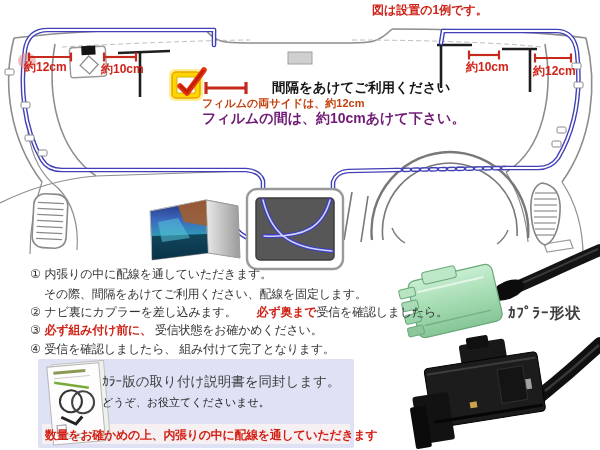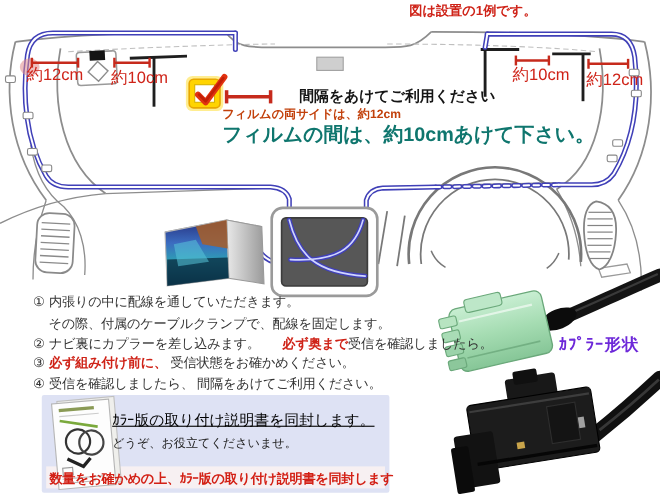--- a/index.html
+++ b/index.html
@@ -3,32 +3,32 @@
 <meta charset="utf-8">
 <style>
   html,body{margin:0;padding:0;}
   body{
     width:600px;height:450px;position:relative;overflow:hidden;background:#ffffff;
     font-family:"Liberation Sans","DejaVu Sans",sans-serif;
   }
   .abs{position:absolute;white-space:nowrap;}
   .red{color:#cf2318;}
   .top-note{left:372px;top:2px;font-size:12px;font-weight:bold;color:#cf2318;}
-  .mlabel{font-size:15px;font-weight:normal;color:#cf2318;letter-spacing:0;}
+  .mlabel{font-size:12px;font-weight:bold;color:#cf2318;letter-spacing:0;}
   .legend-title{left:252px;top:79px;font-size:13.5px;font-weight:bold;color:#151515;padding-left:20px;}
   .legend-line1{left:202px;top:96px;font-size:11px;font-weight:bold;color:#c2410c;}
-  .legend-line2{left:202px;top:110px;font-size:18px;font-weight:bold;color:#0f766e;}
+  .legend-line2{left:202px;top:110px;font-size:14px;font-weight:bold;color:#701a75;}
   .step{left:30px;font-size:12px;color:#333;letter-spacing:-0.2px;}
   .step .num{margin-right:4px;}
   .manual-box{left:38px;top:359px;width:316px;height:89px;background:#dee2f4;border-radius:2px;}
-  .manual-line1{left:102px;top:373px;font-size:13.5px;color:#000000;text-decoration:underline;}
+  .manual-line1{left:102px;top:373px;font-size:13.5px;color:#404040;}
   .manual-line2{left:102px;top:395px;font-size:11px;color:#222;}
   .notice-strip{left:42px;top:424px;width:308px;height:20px;background:#f7f0f2;}
   .notice-text{left:45px;top:427px;font-size:12px;font-weight:bold;color:#d32015;letter-spacing:-0.3px;}
-  .coupler-label{left:508px;top:304px;font-size:15px;font-weight:bold;color:#6d28d9;letter-spacing:1px;text-align:right;}
+  .coupler-label{left:508px;top:304px;font-size:15px;font-weight:bold;color:#404040;letter-spacing:1px;text-align:right;}
   svg{position:absolute;left:0;top:0;}
   .txt-layer{z-index:3;}
 </style>
 </head>
 <body>
 
 <div class="abs manual-box"></div>
 <div class="abs notice-strip"></div>
 
 <svg width="600" height="450" viewBox="0 0 600 450">
@@ -269,22 +269,22 @@
 <div class="abs mlabel txt-layer" style="left:24px;top:59px;">約12cm</div>
 <div class="abs mlabel txt-layer" style="left:101px;top:61px;">約10cm</div>
 <div class="abs mlabel txt-layer" style="left:466px;top:59px;">約10cm</div>
 <div class="abs mlabel txt-layer" style="left:533px;top:63px;">約12cm</div>
 
 <div class="abs legend-title txt-layer">間隔をあけてご利用ください</div>
 <div class="abs legend-line1 txt-layer">フィルムの両サイドは、約12cm</div>
 <div class="abs legend-line2 txt-layer">フィルムの間は、約10cmあけて下さい。</div>
 
 <div class="abs step txt-layer" style="top:266px;"><span class="num">①</span><span>内張りの中に配線を通していただきます。</span></div>
-<div class="abs step txt-layer" style="top:286px;left:44px;"><span>その際、付属のケーブルクランプで、配線を固定します。</span></div>
+<div class="abs step txt-layer" style="top:286px;left:44px;"><span>その際、間隔をあけてご利用ください、配線を固定します。</span></div>
 <div class="abs step txt-layer" style="top:304px;"><span class="num">②</span><span>ナビ裏にカプラーを差し込みます。 </span><span class="red" style="font-weight:bold;margin-left:17px;">必ず奥まで</span><span>受信を確認しましたら。</span></div>
 <div class="abs step txt-layer" style="top:322px;"><span class="num">③</span><span class="red" style="font-weight:bold;">必ず組み付け前に、</span><span> 受信状態をお確かめください。</span></div>
-<div class="abs step txt-layer" style="top:341px;"><span class="num">④</span><span>受信を確認しましたら、 間隔をあけてご利用ください。</span></div>
+<div class="abs step txt-layer" style="top:341px;"><span class="num">④</span><span>受信を確認しましたら、 組み付けて完了となります。</span></div>
 
 <div class="abs manual-line1 txt-layer">ｶﾗｰ版の取り付け説明書を同封します。</div>
 <div class="abs manual-line2 txt-layer">どうぞ、お役立てくださいませ。</div>
-<div class="abs notice-text txt-layer">数量をお確かめの上、ｶﾗｰ版の取り付け説明書を同封します</div>
+<div class="abs notice-text txt-layer">数量をお確かめの上、内張りの中に配線を通していただきます</div>
 
 <div class="abs coupler-label txt-layer">ｶﾌﾟﾗｰ形状</div>
 
 </body></html>

